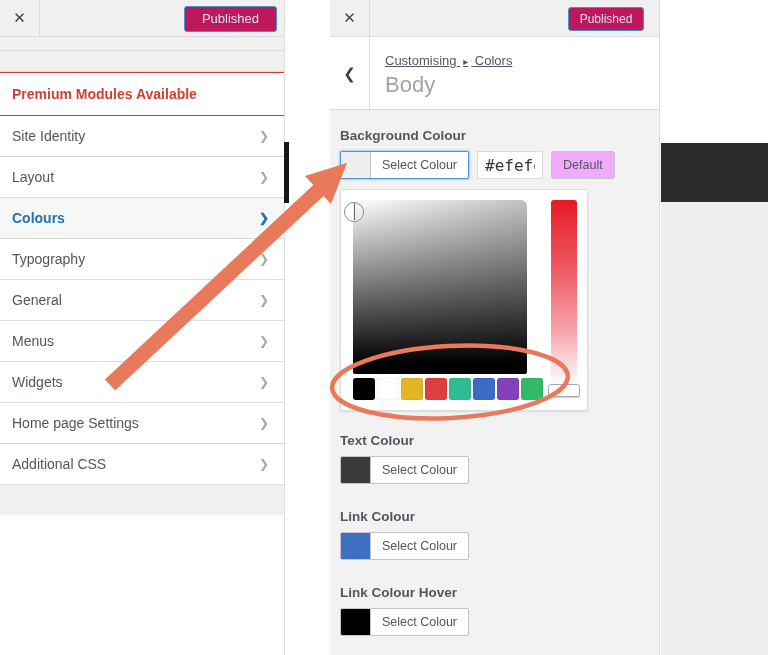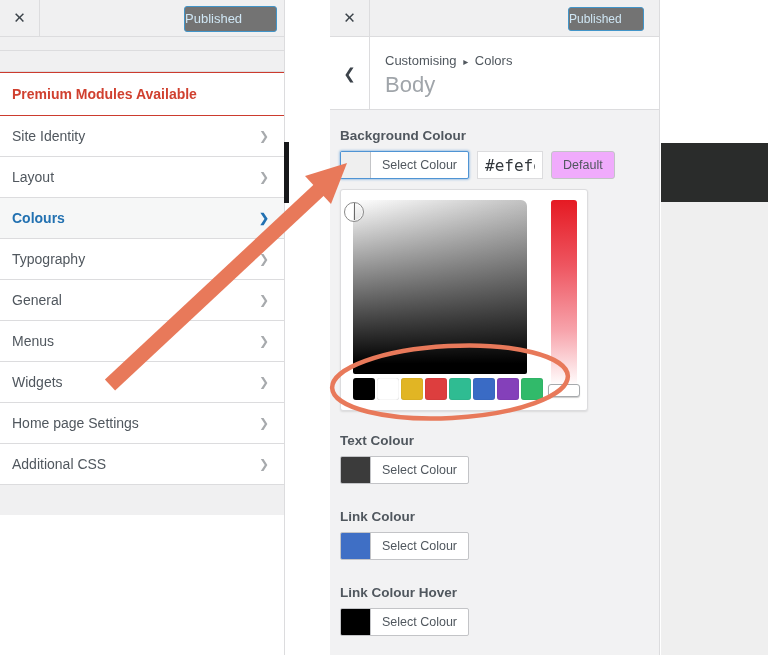--- a/index.html
+++ b/index.html
@@ -8,22 +8,22 @@
     position:relative; overflow:hidden; background:#fff;
     font-family:"Liberation Sans", sans-serif; color:#50575e;
   }
   
   .topbar { height:37px; background:#f0f0f1; border-bottom:1px solid #dcdcde; position:relative; }
   .close-btn {
     position:absolute; left:0; top:0; width:40px; height:36px; line-height:36px;
     text-align:center; border-right:1px solid #dcdcde; font-size:15px; color:#3c434a; cursor:pointer;
   }
   .publish-btn {
-    position:absolute; background:#737373; color:#cfe6f4; border:1px solid #4295c9;
-    border-radius:3px; text-align:left;
+    position:absolute; background:#be185d; color:#cfe6f4; border:1px solid #4295c9;
+    border-radius:3px; text-align:center;
   }
   .divider-strip { background:#f0f0f1; border-bottom:1px solid #dcdcde; }
 
   
   .panel-left { position:absolute; left:0; top:0; width:285px; height:655px; background:#fff; border-right:1px solid #dcdcde; }
   .publish-left { top:6px; right:7px; width:93px; height:26px; line-height:24px; font-size:13px; }
   .intro { position:relative; padding:14px 12px 15px; border-bottom:1px solid #dcdcde; background:#fff; }
   .intro-eyebrow { font-size:13px; color:#50575e; }
   .help-icon {
     position:absolute; right:13px; top:15px; width:17px; height:17px; border-radius:50%;
@@ -55,21 +55,21 @@
   .scroll-thumb { position:absolute; left:284px; top:142px; width:5px; height:61px; background:#17181a; z-index:6; }
 
   
   .panel-right { position:absolute; left:330px; top:0; width:330px; height:655px; background:#f2f2f3; border-right:1px solid #dcdcde; }
   .publish-right { top:7px; right:15px; width:76px; height:24px; line-height:22px; font-size:12px; }
   .pr-header { position:relative; height:73px; background:#fff; border-bottom:1px solid #dcdcde; }
   .back-btn {
     position:absolute; left:0; top:0; width:40px; height:73px; line-height:73px; text-align:center;
     border-right:1px solid #dcdcde; font-size:15px; color:#3c434a; cursor:pointer;
   }
-  .crumb { position:absolute; left:55px; top:16px; font-size:13px; color:#50575e; }
+  .crumb { position:absolute; left:55px; top:16px; font-size:13px; color:#50575e;text-decoration:underline; }
   .crumb .sep { font-size:10px; color:#50575e; padding:0 3px; }
   .pr-title { position:absolute; left:55px; top:35px; font-size:22px; font-weight:400; color:#a0a5aa; }
   .pr-body { position:absolute; left:0; right:0; top:110px; bottom:0; padding:10px 10px 0; overflow:hidden; }
   .ctl-label { font-size:13.5px; font-weight:600; color:#50575e; margin:8px 0 8px; }
   .bg-row { display:flex; gap:8px; align-items:center; }
   .color-btn {
     display:inline-flex; height:28px; background:#fff; border:1px solid #c3c4c7;
     border-radius:2px; overflow:hidden; align-items:stretch; cursor:pointer;
   }
   .color-btn.focused { border-color:#4f94d4; box-shadow:0 0 2px 1px rgba(79,148,212,.45); }

